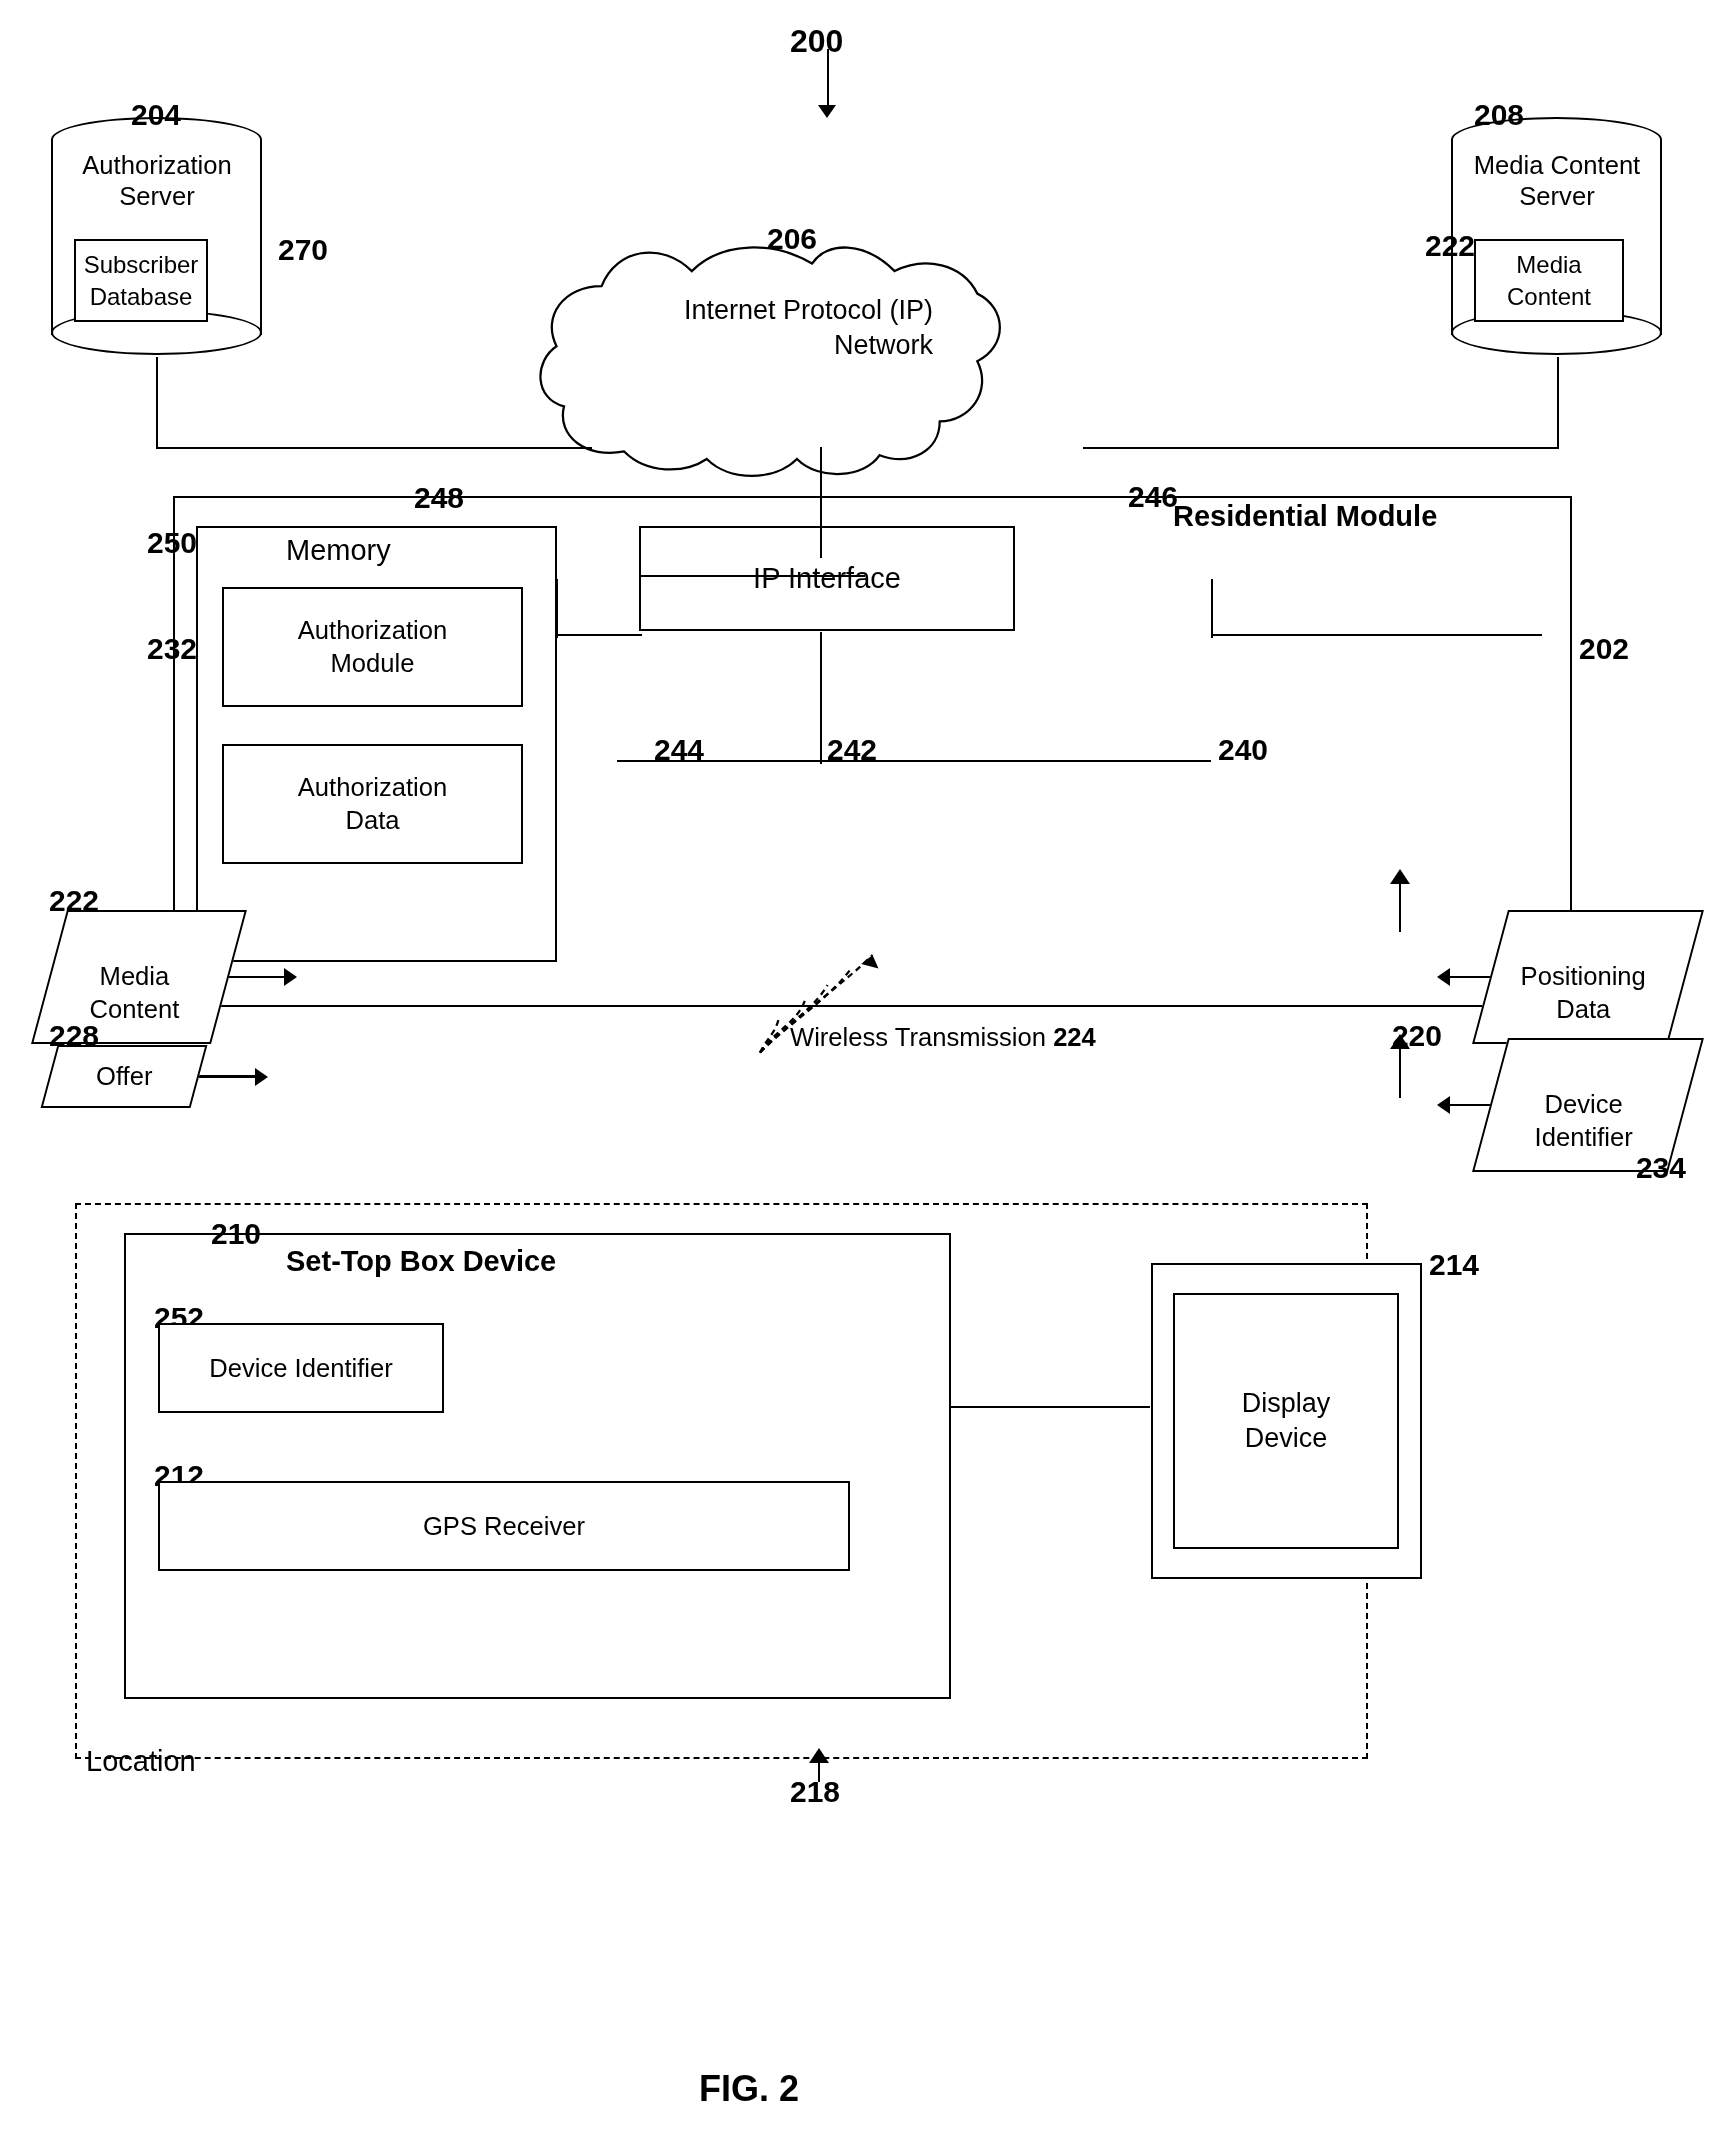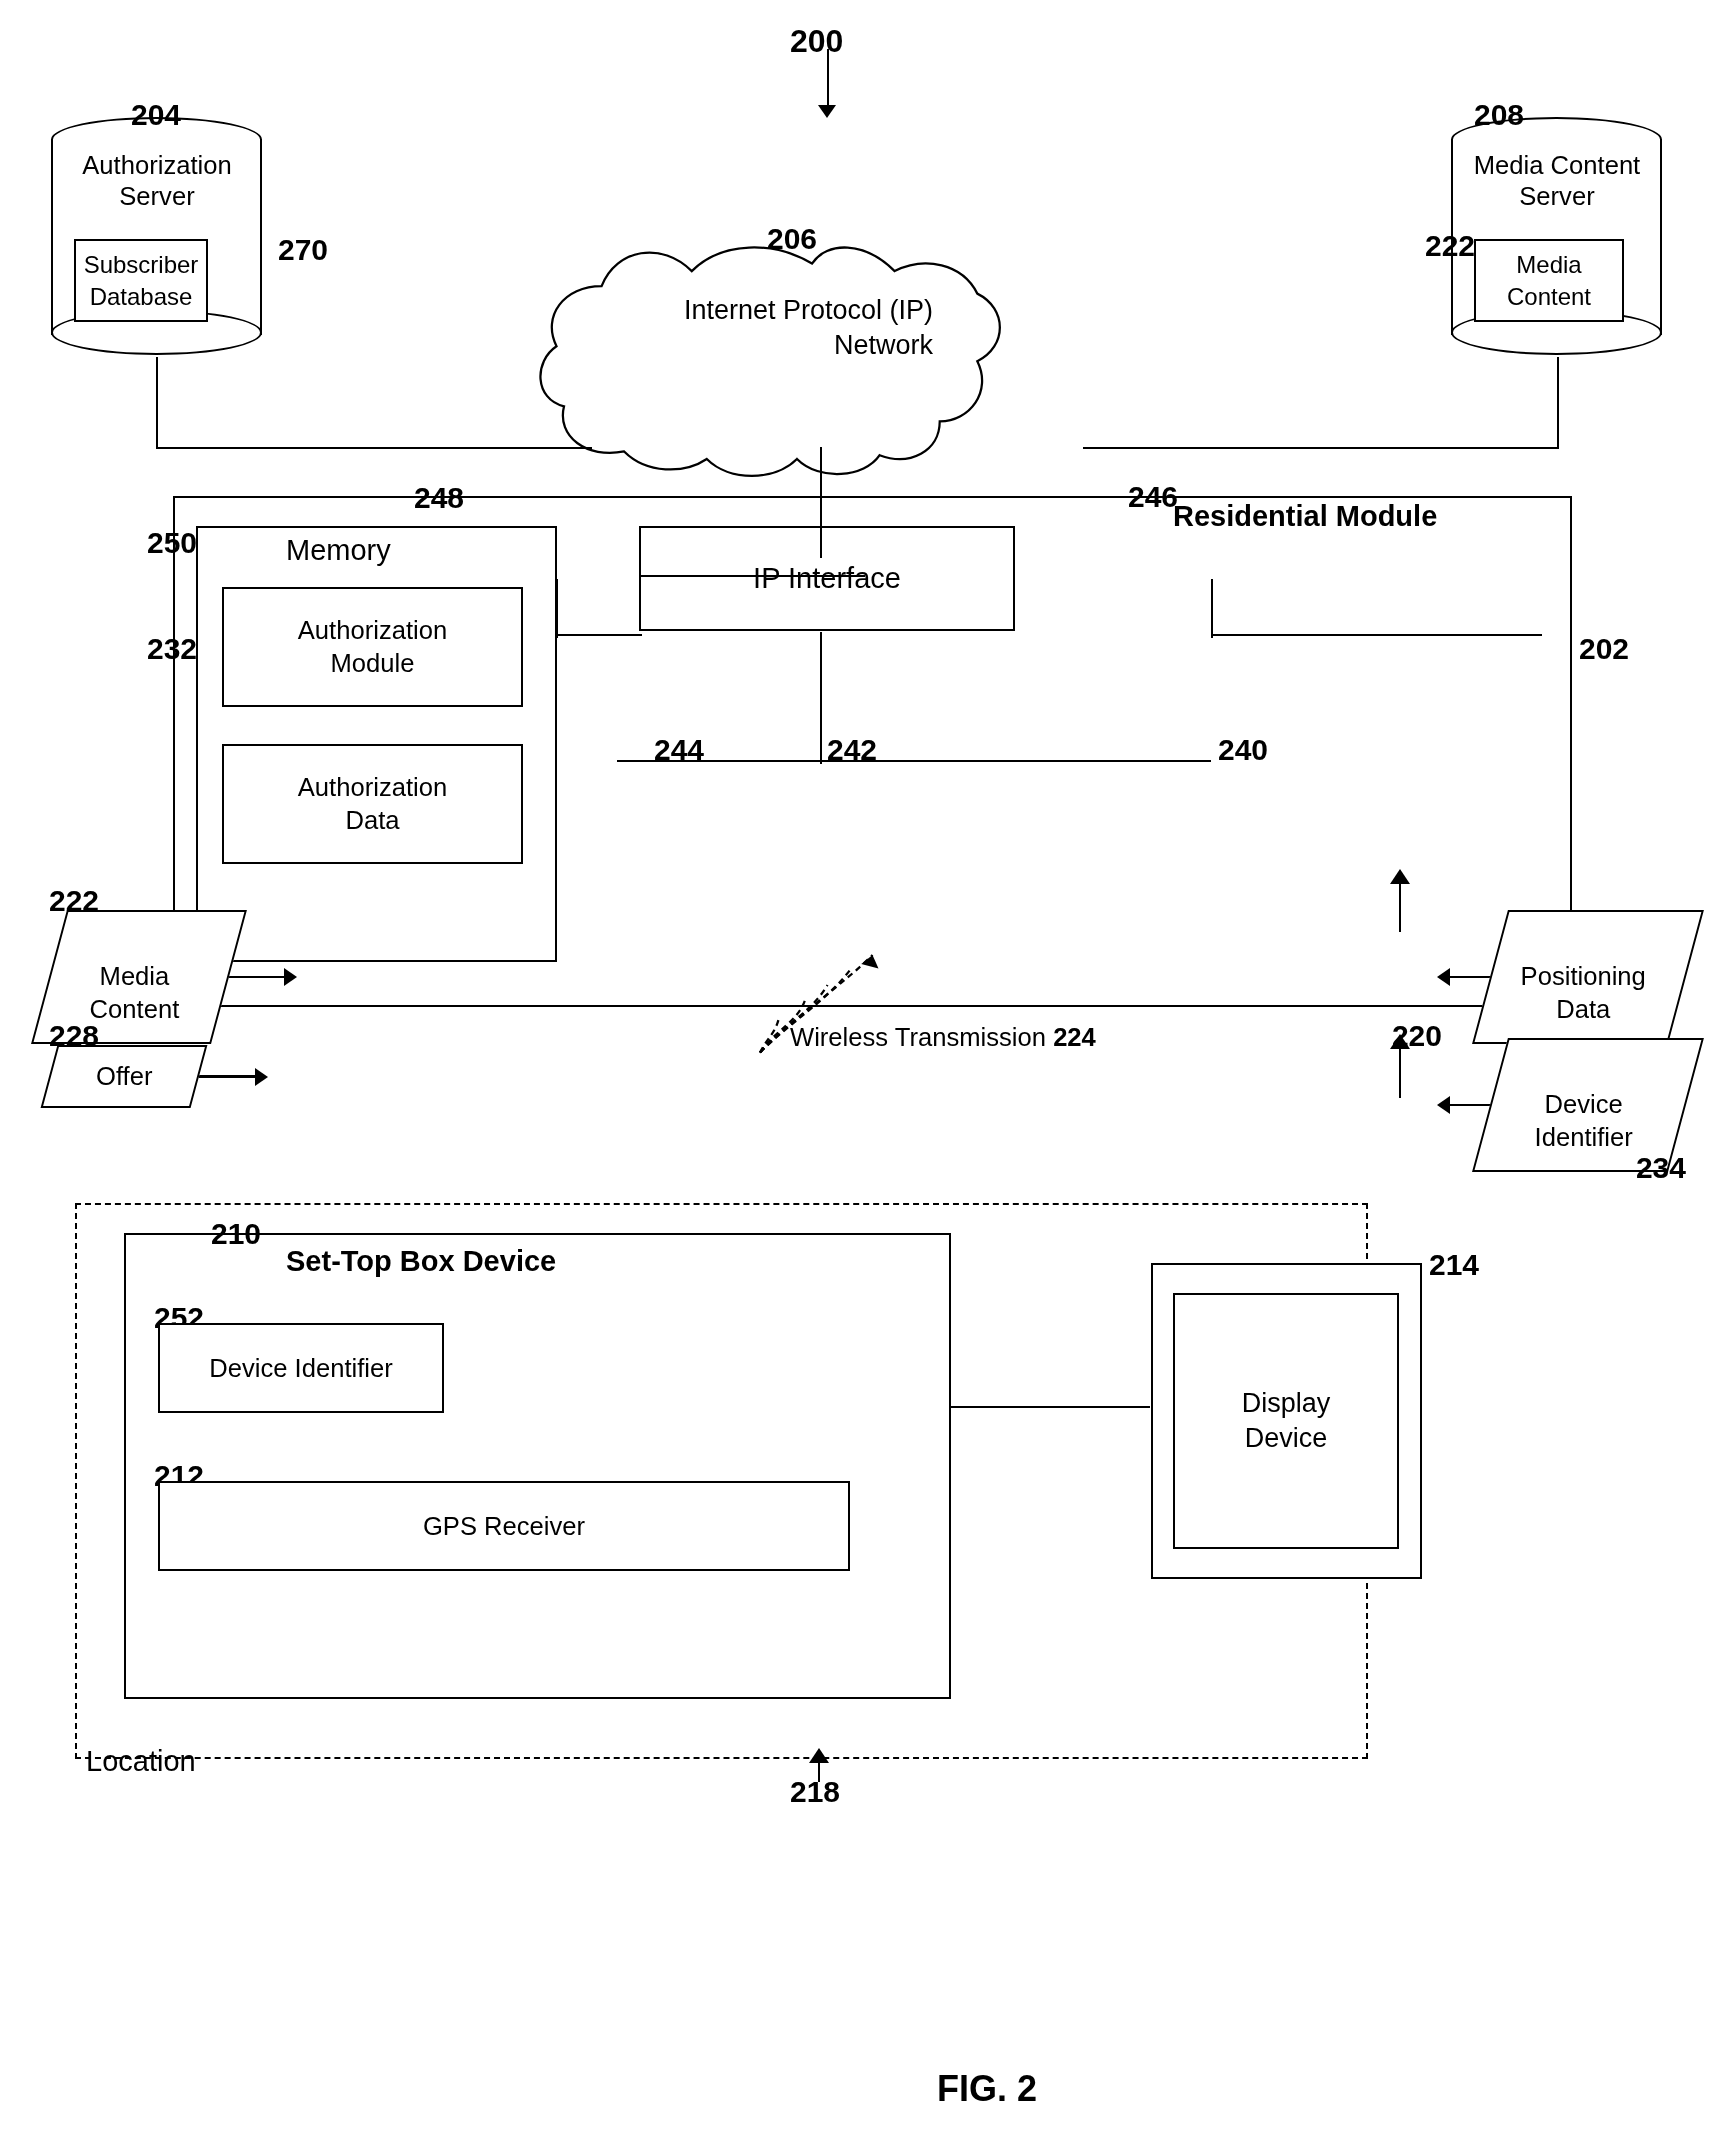--- a/index.html
+++ b/index.html
@@ -39,21 +39,21 @@
     
     .dashed-box {
       position: absolute;
       border: 2.3px dashed #000;
       background: #fff;
     }
     .fig-label {
       position: absolute;
       font-size: 36px;
       font-weight: bold;
-      text-align: right;
+      text-align: left;
     }
   </style>
 </head>
 <body>
 
 <div class="diagram-container">
 
   <div style="position:absolute; left:827px; top:49px; width:2.3px; height:60px; background:#000;"></div>
   <div style="position:absolute; left:818px; top:105px; width:0; height:0; border-left:9px solid transparent; border-right:9px solid transparent; border-top:13.5px solid #000;"></div>
   <div class="label label-bold" style="left:790px; top:22.6px; font-size:32px;">200</div>

